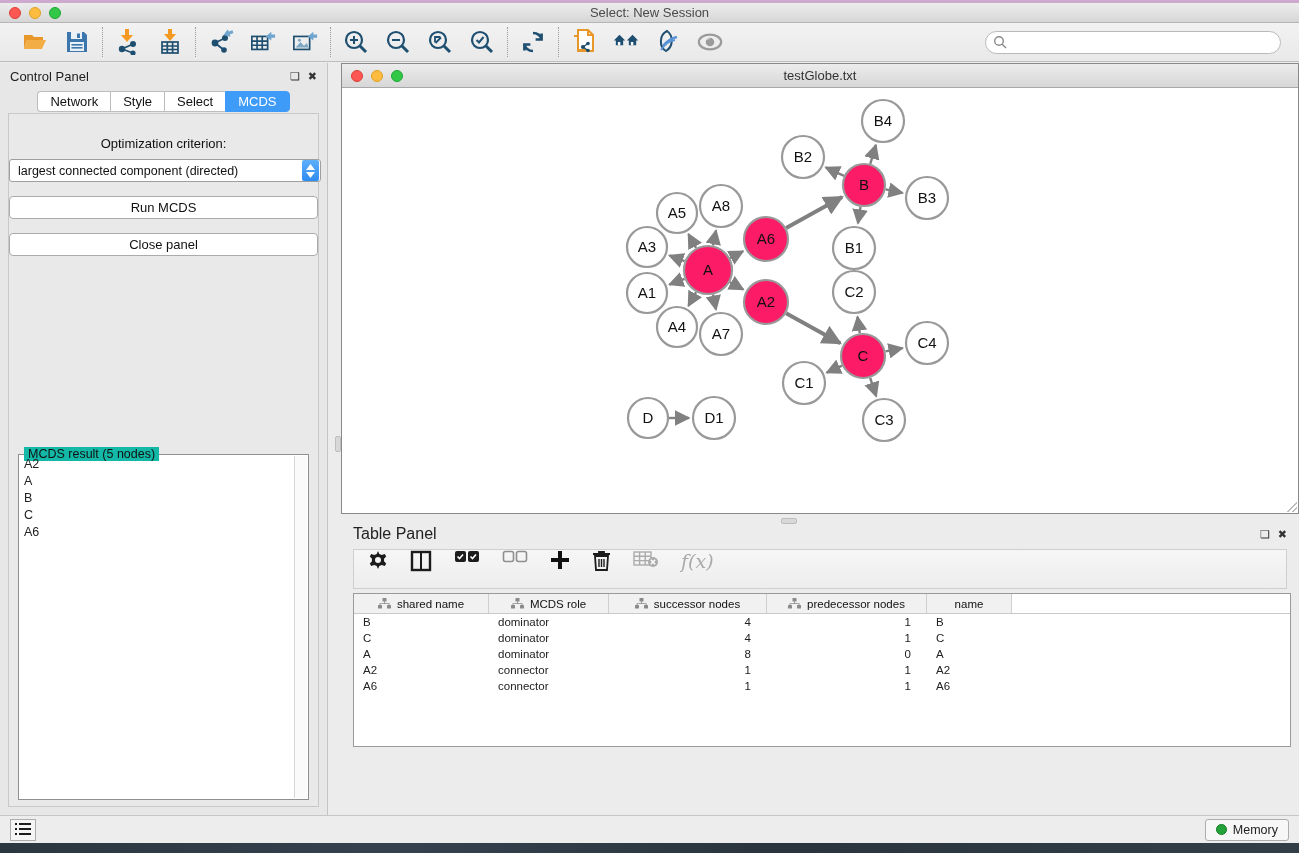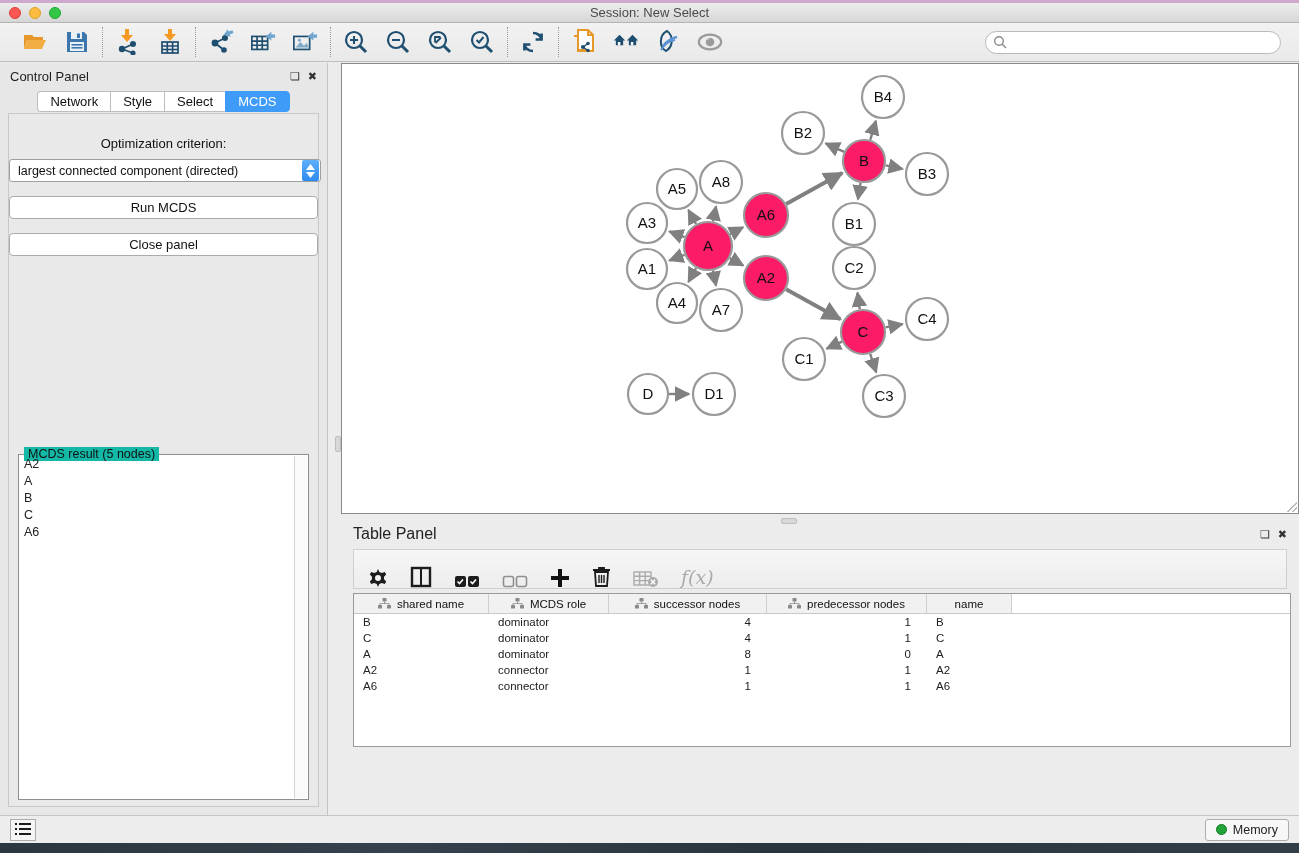--- a/index.html
+++ b/index.html
@@ -73,21 +73,21 @@
                   display:flex; align-items:center; position:relative; }
   .net-titlebar .title { position:absolute; left:0; right:0; text-align:center; font-size:13px; color:#333; }
   .net-canvas { position:relative; width:100%; height:425px; background:#fff; overflow:hidden; }
   .resize-corner { position:absolute; right:1px; bottom:1px; width:10px; height:10px;
     background:linear-gradient(135deg, transparent 50%, #bbb 50%, #bbb 60%, transparent 60%, transparent 75%, #bbb 75%, #bbb 85%, transparent 85%); }
 
   
   .table-panel { position:absolute; left:13px; right:0; top:458px; bottom:0; background:#ECECEC; }
   .tp-head { height:26px; display:flex; align-items:center; padding:0 12px; }
   .tp-toolbar { margin:2px 12px 0 12px; height:40px; background:linear-gradient(#F6F6F6,#EDEDED);
-                border:1px solid #CFCFCF; display:flex; align-items:flex-end; gap:22px; padding:0 14px; }
+                border:1px solid #CFCFCF; display:flex; align-items:flex-start; gap:22px; padding:0 14px; }
   .tp-ico { display:flex; align-items:center; justify-content:center; cursor:pointer; }
   .fx-label { font-family:"DejaVu Serif", serif; font-style:italic; font-size:19px; color:#A9A9A9; }
   .tp-table { position:absolute; left:12px; right:8px; top:72px; bottom:68px; background:#fff; border:1px solid #9a9a9a; overflow:hidden; }
   .thead { display:flex; height:20px; border-bottom:1px solid #C9C9C9; font-size:11.5px; }
   .th { background:#F1F1F1; border-right:1px solid #CFCFCF; display:flex; align-items:center; justify-content:center; gap:6px; color:#111; }
   .th .hicon { display:flex; }
   .th.filler { flex:1; background:#fff; border-right:none; }
   .trow { display:flex; height:16px; font-size:11.5px; align-items:center; }
   .td { overflow:hidden; white-space:nowrap; }
   .td.left { padding-left:9px; text-align:left; }
@@ -114,21 +114,21 @@
 
 <div class="app">
   <div class="desktop-edge"></div>
 
   <div class="titlebar">
     <div class="tl-group">
       <div class="tl red"></div>
       <div class="tl yellow"></div>
       <div class="tl green"></div>
     </div>
-    <div class="title">Session: New Select</div>
+    <div class="title">Select: New Session</div>
   </div>
 
   <div class="toolbar">
     <div class="tb-group">
       <div class="tb-btn">
         <svg width="24" height="22" viewBox="0 0 24 22">
             <path d="M1 4 h8 l2 2 h9 v3 H4 L1 18 Z" fill="#E8982B"></path>
             <path d="M4 9 h19 l-4 9 H1 Z" fill="#F2AE45"></path>
           </svg>
       </div>
@@ -326,20 +326,28 @@
             </div>
           <div class="result-scroll"></div>
         </div>
       </div>
     </div>
 
     <div class="right-col">
 
       <div class="net-window">
         <div class="vgrip"></div>
+        <div class="net-titlebar">
+          <div class="tl-group">
+            <div class="tl red"></div>
+            <div class="tl yellow"></div>
+            <div class="tl green"></div>
+          </div>
+          <div class="title">testGlobe.txt</div>
+        </div>
         <div class="net-canvas">
           <svg id="graph" width="892" height="425">
               <defs>
                 <marker id="arr" viewBox="0 0 10 10" refX="9" refY="5" markerWidth="6.5" markerHeight="6.5" orient="auto-start-reverse">
                   <path d="M0 0 L10 5 L0 10 z" fill="#808080"></path>
                 </marker>
                 <marker id="arrT" viewBox="0 0 10 10" refX="9" refY="5" markerWidth="5" markerHeight="5" orient="auto-start-reverse">
                   <path d="M0 0 L10 5 L0 10 z" fill="#808080"></path>
                 </marker>
               </defs>

